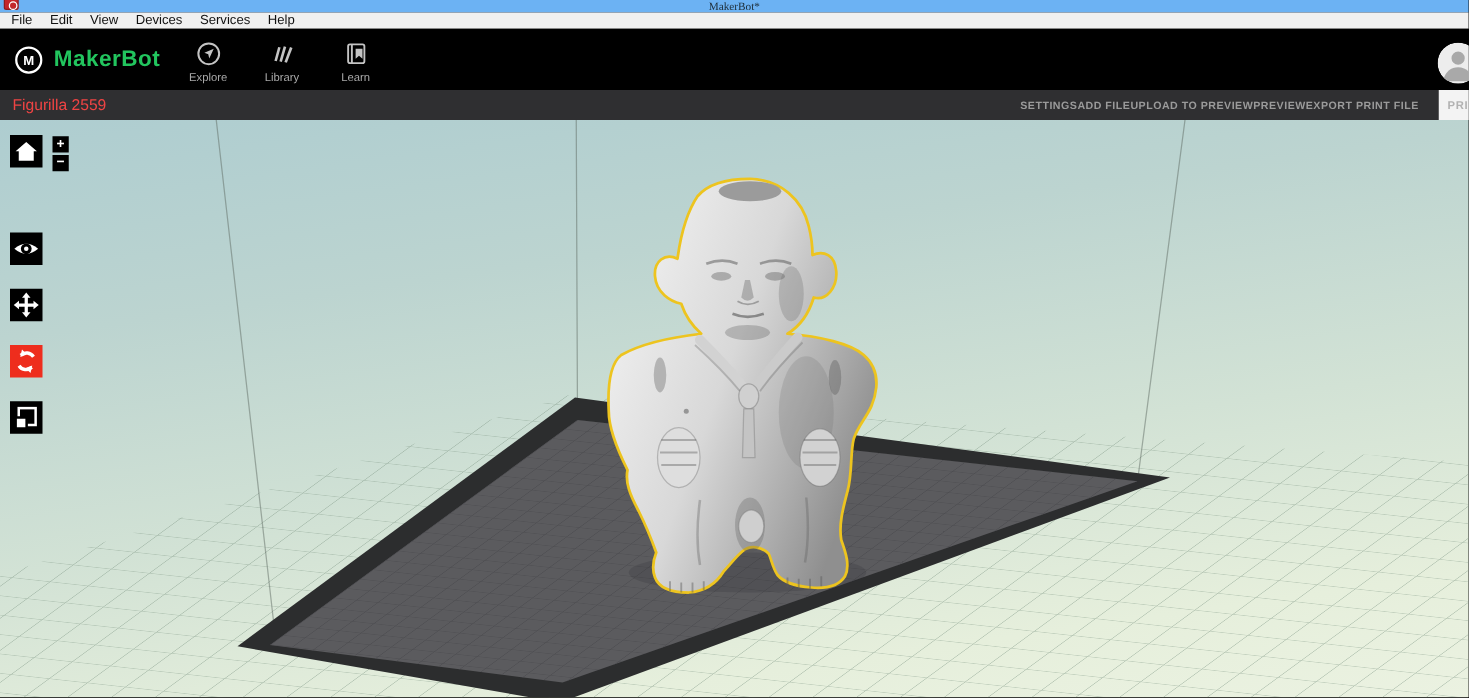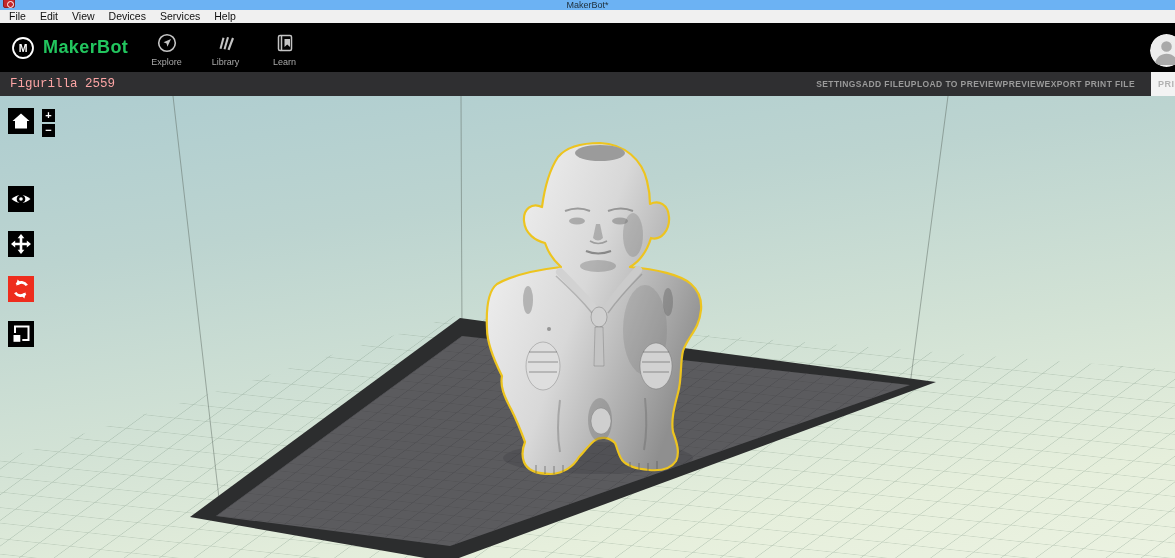--- a/index.html
+++ b/index.html
@@ -1,42 +1,42 @@
 <!DOCTYPE html>
 <html><head>
 <meta charset="utf-8">
 <style>
   * { margin:0; padding:0; box-sizing:border-box; }
   html,body { width:1175px; height:558px; }
   body { position:relative; overflow:hidden; font-family:"Liberation Sans",sans-serif; background:#000; }
 
   
   .titlebar { position:absolute; left:0; top:0; width:100%; height:10px; background:#6cb2f3; overflow:hidden; }
-  .titlebar .title { width:100%; text-align:center; font-size:9px; line-height:11px; color:#20323f; }
+  .titlebar .title { width:100%; text-align:center; font-size:9px; line-height:11px; color:#20323f;font-family:Liberation Serif, serif; }
   .app-icon { position:absolute; left:3px; top:-3px; width:12px; height:11px; background:#c3272b; border-radius:2px; border:1px solid #8e1d20; }
   .app-icon:after { content:""; position:absolute; left:3px; top:3px; width:5px; height:5px; border:1px solid #fff; border-radius:50%; }
 
   
   .menubar { position:absolute; left:0; top:10px; width:100%; height:13px; background:#f0f0f0; display:flex; align-items:flex-start; padding-left:2px; }
   .menubar .mitem { font-size:10.5px; color:#111; padding:0 7px; line-height:13px; cursor:default; }
 
   
   .toolbar { position:absolute; left:0; top:23px; width:100%; height:49px; background:#000; }
   .logo { position:absolute; left:11px; top:0; height:49px; display:flex; align-items:center; gap:8px; }
   .wordmark { color:#22c55e; font-size:18px; font-weight:bold; letter-spacing:.4px; }
   .nav { position:absolute; left:137px; top:0; height:49px; display:flex; }
   .nav-item { width:59px; height:49px; display:flex; flex-direction:column; align-items:center; justify-content:flex-end; padding-bottom:5px; gap:3px; cursor:pointer; }
   .nav-item .nlabel { font-size:9px; color:#a9a9a9; }
   .nav-item.active { background:#e8281e; }
   .nav-item.active .nlabel { color:#fff; }
   .avatar { position:absolute; right:-8px; top:11px; width:33px; height:33px; border-radius:50%; overflow:hidden; cursor:pointer; }
 
   
   .projectbar { position:absolute; left:0; top:72px; width:100%; height:24px; background:#2f2f31; display:flex; align-items:center; }
-  .proj-title { color:#fca5a5; font-size:12.5px; padding-left:10px; flex:0 0 auto;font-family:Liberation Mono, monospace; }
+  .proj-title { color:#ef4444; font-size:12.5px; padding-left:10px; flex:0 0 auto; }
   .proj-actions { margin-left:auto; display:flex; padding-right:40px; align-items:center; }
   .proj-actions .action { font-size:8.5px; font-weight:bold; letter-spacing:.4px; color:#9a9a9a; cursor:pointer; white-space:nowrap; }
   .print-btn { position:absolute; left:1151px; top:0; width:70px; height:24px; background:#f3f3f3; color:#b2b2b2; font-size:9px; font-weight:bold; letter-spacing:.5px; display:flex; align-items:center; padding-left:7px; cursor:pointer; }
 
   
   .viewport { position:absolute; left:0; top:96px; width:1175px; height:462px;
     background:linear-gradient(172deg,#aecdd0 0%, #bcd4d0 28%, #d2e2d5 58%, #e6efdc 84%, #ebf2e1 100%); }
   .scene { position:absolute; left:0; top:0; width:1175px; height:462px; display:block; }
 
   

